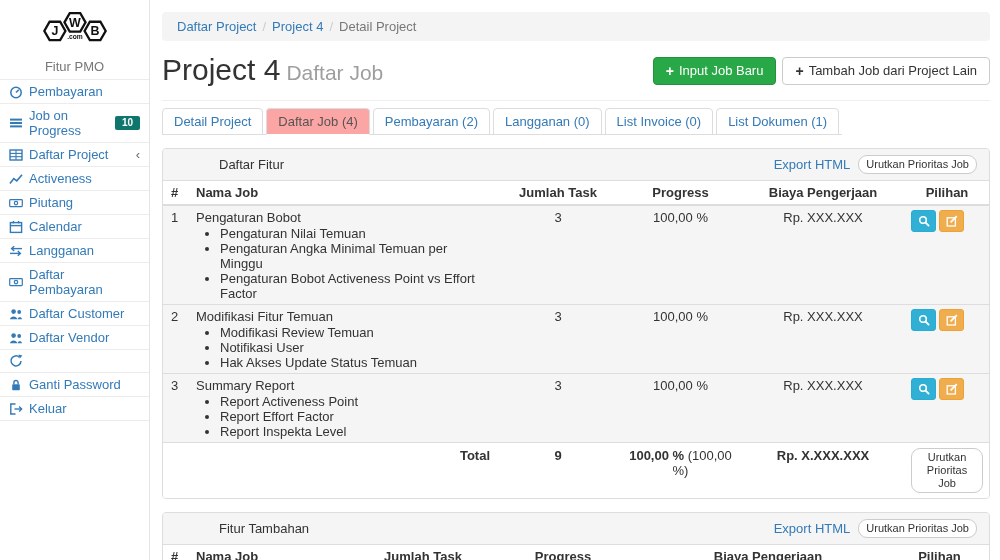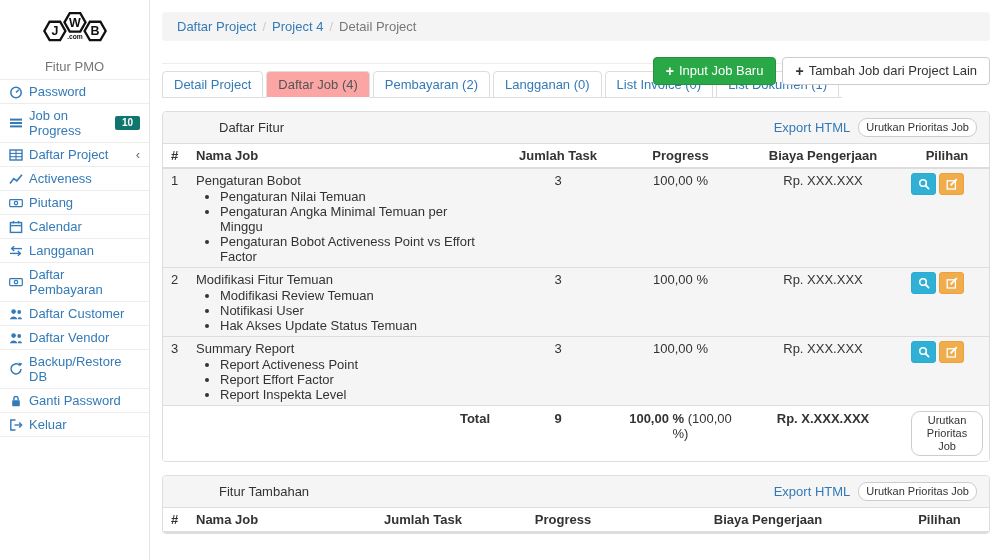--- a/index.html
+++ b/index.html
@@ -84,21 +84,21 @@
         <text x="37" y="33.5" font-size="7" font-weight="bold" fill="#111" text-anchor="middle" font-family="Liberation Sans, sans-serif">.com</text>
       </svg>
       <div class="brand-name">Fitur PMO</div>
     </div>
     <ul class="nav">
       <li>
         <svg width="14" height="14" viewBox="0 0 14 14">
             <circle cx="7" cy="7.5" r="5.2" fill="none" stroke="#337ab7" stroke-width="1.5"></circle>
             <line x1="7" y1="7.5" x2="9.8" y2="4.7" stroke="#337ab7" stroke-width="1.5"></line>
           </svg>
-        <span>Password</span>
+        <span>Pembayaran</span>
       </li>
       <li>
         <svg width="14" height="14" viewBox="0 0 14 14">
             <g fill="#337ab7">
               <rect x="1" y="2.6" width="12" height="2"></rect>
               <rect x="1" y="6" width="12" height="2"></rect>
               <rect x="1" y="9.4" width="12" height="2"></rect>
             </g>
           </svg>
         <span>Job on Progress</span>
@@ -174,21 +174,20 @@
               <path d="M8.6 12.2 C9 9.6 12.6 9.6 13 12.2 Z"></path>
             </g>
           </svg>
         <span>Daftar Vendor</span>
       </li>
       <li>
         <svg width="14" height="14" viewBox="0 0 14 14">
             <path d="M12 7 A5 5 0 1 1 10.4 3.2" fill="none" stroke="#337ab7" stroke-width="1.5"></path>
             <polygon points="9.4,0.6 13.4,1.6 10.8,4.6" fill="#337ab7"></polygon>
           </svg>
-        <span>Backup/Restore DB</span>
       </li>
       <li>
         <svg width="14" height="14" viewBox="0 0 14 14">
             <rect x="3.2" y="6.2" width="7.6" height="6" rx="0.8" fill="#337ab7"></rect>
             <path d="M4.9 6.2 V4.6 a2.1 2.1 0 0 1 4.2 0 V6.2" fill="none" stroke="#337ab7" stroke-width="1.4"></path>
           </svg>
         <span>Ganti Password</span>
       </li>
       <li>
         <svg width="14" height="14" viewBox="0 0 14 14">
@@ -203,20 +202,21 @@
     </ul>
   </div>
 
   <div class="main">
 
     <div class="breadcrumb">
       <a>Daftar Project</a><span class="sep">/</span><a>Project 4</a><span class="sep">/</span><span class="active">Detail Project</span>
     </div>
 
     <div class="page-header">
+      <h1><span>Project 4</span><span class="sub">Daftar Job</span></h1>
       <div class="header-buttons">
         <button class="btn btn-success">
             <span class="plus">+</span>
             <span>Input Job Baru</span>
           </button>
         <button class="btn">
             <span class="plus">+</span>
             <span>Tambah Job dari Project Lain</span>
           </button>
       </div>

